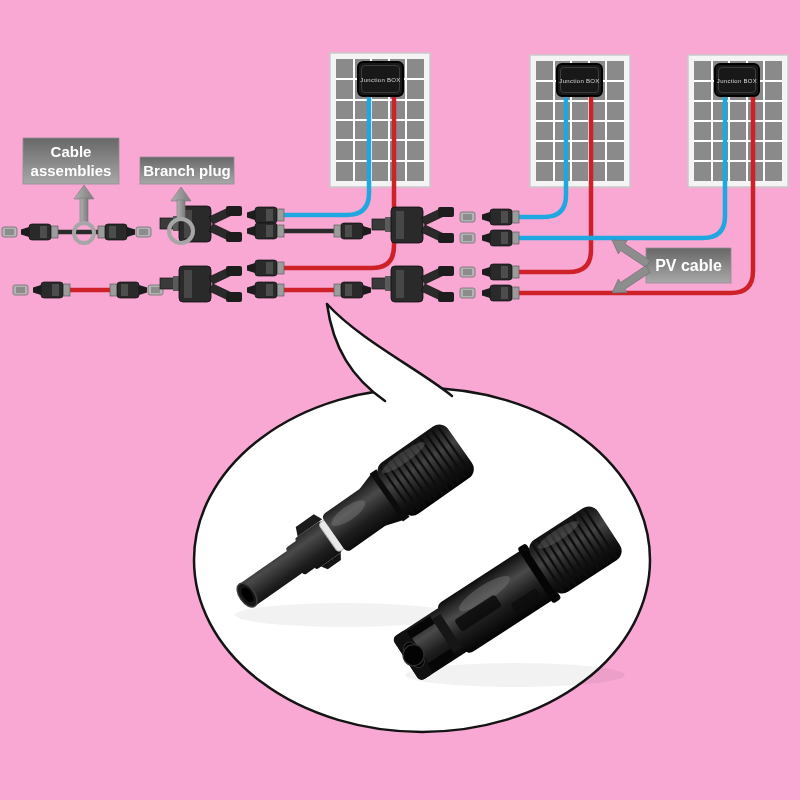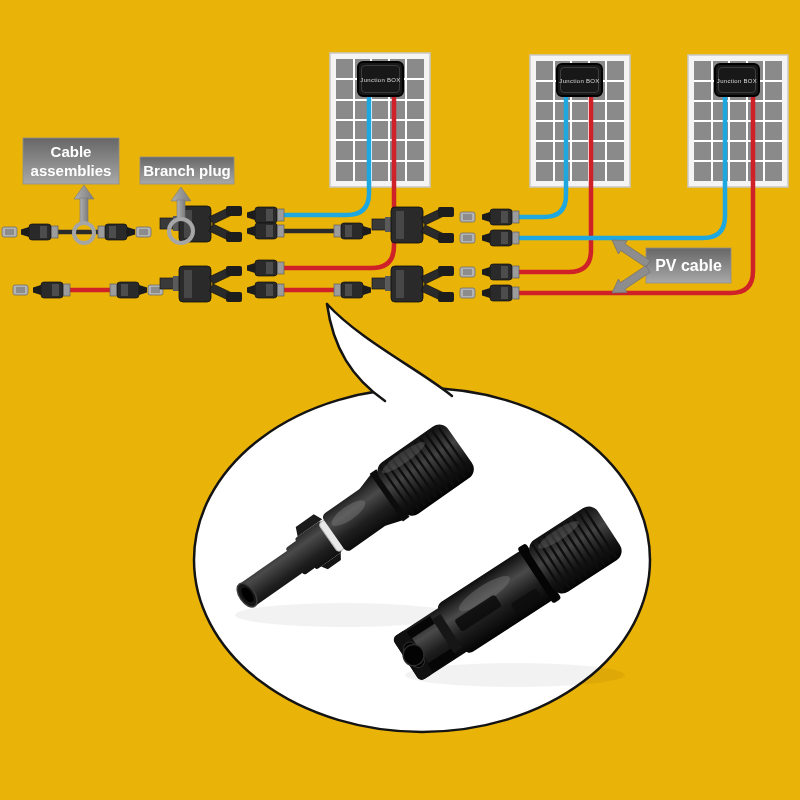--- a/index.html
+++ b/index.html
@@ -1,16 +1,16 @@
 <!DOCTYPE html>
 <html><head>
 <meta charset="utf-8">
 <style>
   html,body{margin:0;padding:0;background:#ffffff;}
-  .stage{position:relative;width:800px;height:800px;background:#eab308;overflow:hidden;}
+  .stage{position:relative;width:800px;height:800px;background:#f9a8d4;overflow:hidden;}
   svg{display:block;}
   .lbl{font-family:"Liberation Sans",sans-serif;font-weight:bold;fill:#ffffff;}
   .lbl-big{font-size:15px;}
   .lbl-pv{font-size:16px;}
   .lbl-jb{font-family:"Liberation Sans",sans-serif;font-size:6px;fill:#d8d8d8;letter-spacing:.3px;}
 </style>
 </head>
 <body>
 
 <div class="stage">

